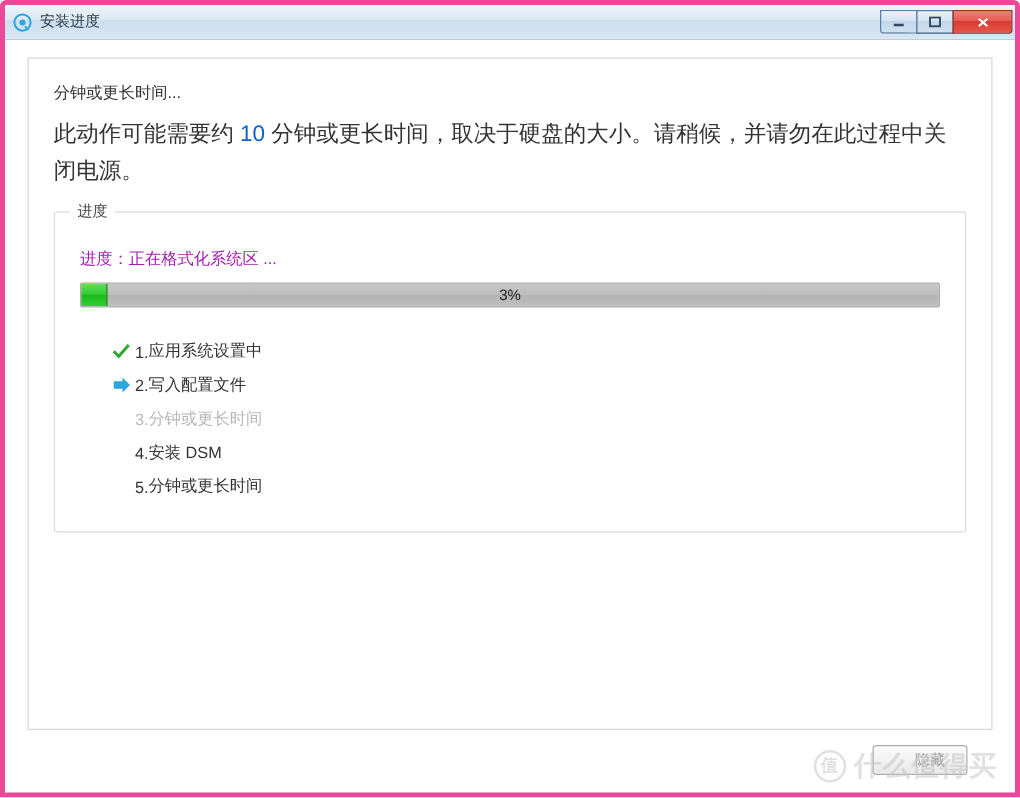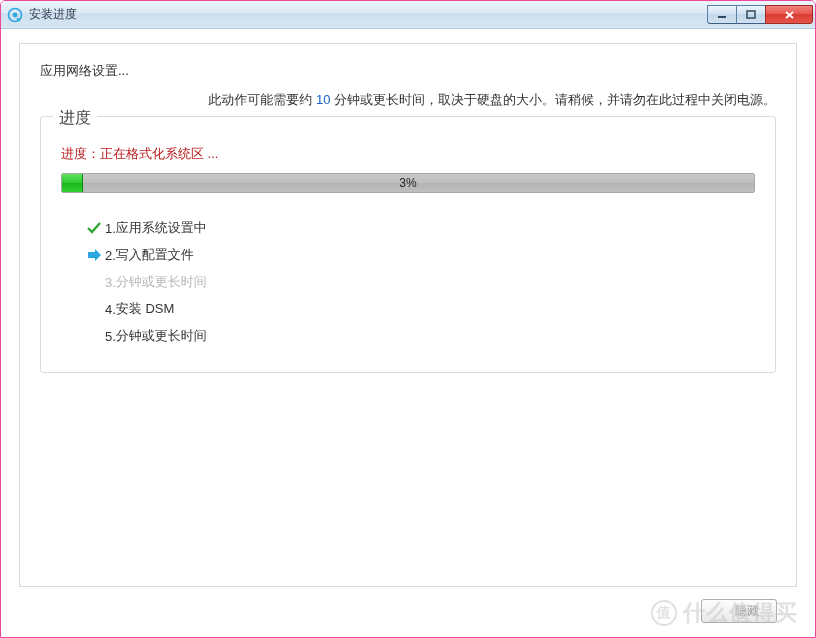--- a/index.html
+++ b/index.html
@@ -8,21 +8,21 @@
       font-size: 12px;
       background: #fff;
       width: 816px;
       height: 638px;
       overflow: hidden;
       position: relative;
     }
     .window {
       width: 816px;
       height: 638px;
-      border: 1px solid #ec4899;
+      border: 4px solid #ec4899;
       border-radius: 5px 5px 0 0;
       background: #fff;
       display: flex;
       flex-direction: column;
     }
     .titlebar {
       height: 28px;
       background: linear-gradient(to bottom, #eef5fb 0%, #dce8f4 45%, #cfdfee 46%, #d8e6f2 100%);
       border-bottom: 1px solid #b9cde0;
       display: flex;
@@ -61,38 +61,38 @@
       display: flex;
       flex-direction: column;
     }
     .inner {
       flex: 1;
       border: 1px solid #d8d8d8;
       padding: 18px 20px;
       position: relative;
     }
     .heading1 { color: #333; font-size: 13px; margin-bottom: 10px; }
-    .heading2 { color: #333; font-size: 13px; margin-bottom: 5px; line-height: 1.6; text-align: right; }
+    .heading2 { color: #333; font-size: 18px; margin-bottom: 18px; line-height: 1.6; }
     .em-min { color: #1461c8; }
 
     .fieldset {
       border: 1px solid #dcdcdc;
       border-radius: 3px;
       padding: 28px 20px 22px 20px;
       position: relative;
     }
     .legend {
       position: absolute;
       top: -9px; left: 12px;
       background: #fff;
       padding: 0 6px;
       color: #444;
-      font-size: 16px;
-    }
-    .status-line { color: #b91c1c; font-size: 13px; margin-bottom: 10px; }
+      font-size: 12px;
+    }
+    .status-line { color: #a21caf; font-size: 13px; margin-bottom: 10px; }
 
     .progress-outer {
       height: 20px;
       border: 1px solid #a9a9a9;
       border-radius: 2px;
       background: linear-gradient(to bottom, #c8c8c8 0%, #bdbdbd 48%, #b3b3b3 50%, #bfbfbf 100%);
       position: relative;
       overflow: hidden;
     }
     .progress-fill {
@@ -176,21 +176,21 @@
         <svg width="11" height="10" viewBox="0 0 11 10">
             <path d="M2 2 L9 8 M9 2 L2 8" stroke="#fff" stroke-width="1.8"></path>
           </svg>
       </div>
     </div>
   </div>
 
   <div class="content">
     <div class="inner">
 
-      <div class="heading1">应用网络设置...</div>
+      <div class="heading1">分钟或更长时间...</div>
       <div class="heading2">
         <span>此动作可能需要约 </span><span class="em-min">10</span><span> 分钟或更长时间，取决于硬盘的大小。请稍候，并请勿在此过程中关闭电源。</span>
       </div>
 
       <div class="fieldset">
         <div class="legend">进度</div>
 
         <div class="status-line">
           <span>进度：</span><span>正在格式化系统区 ...</span>
         </div>

